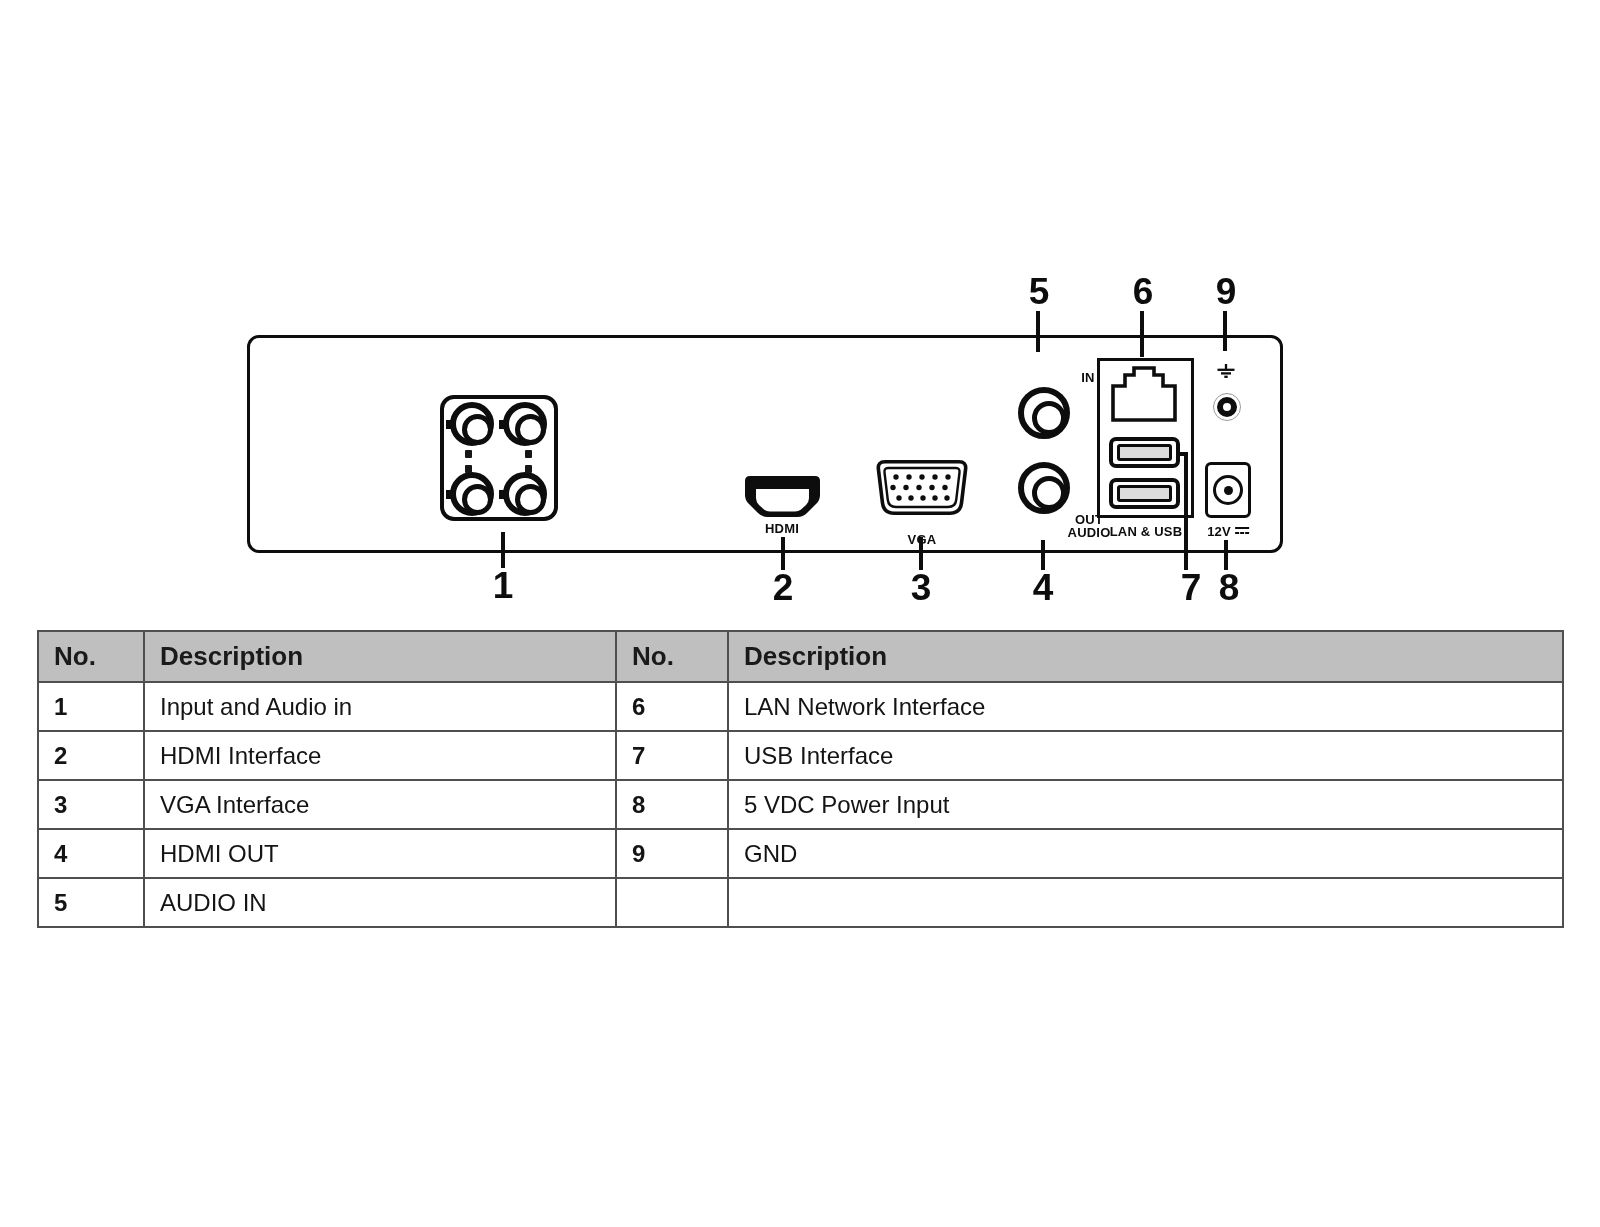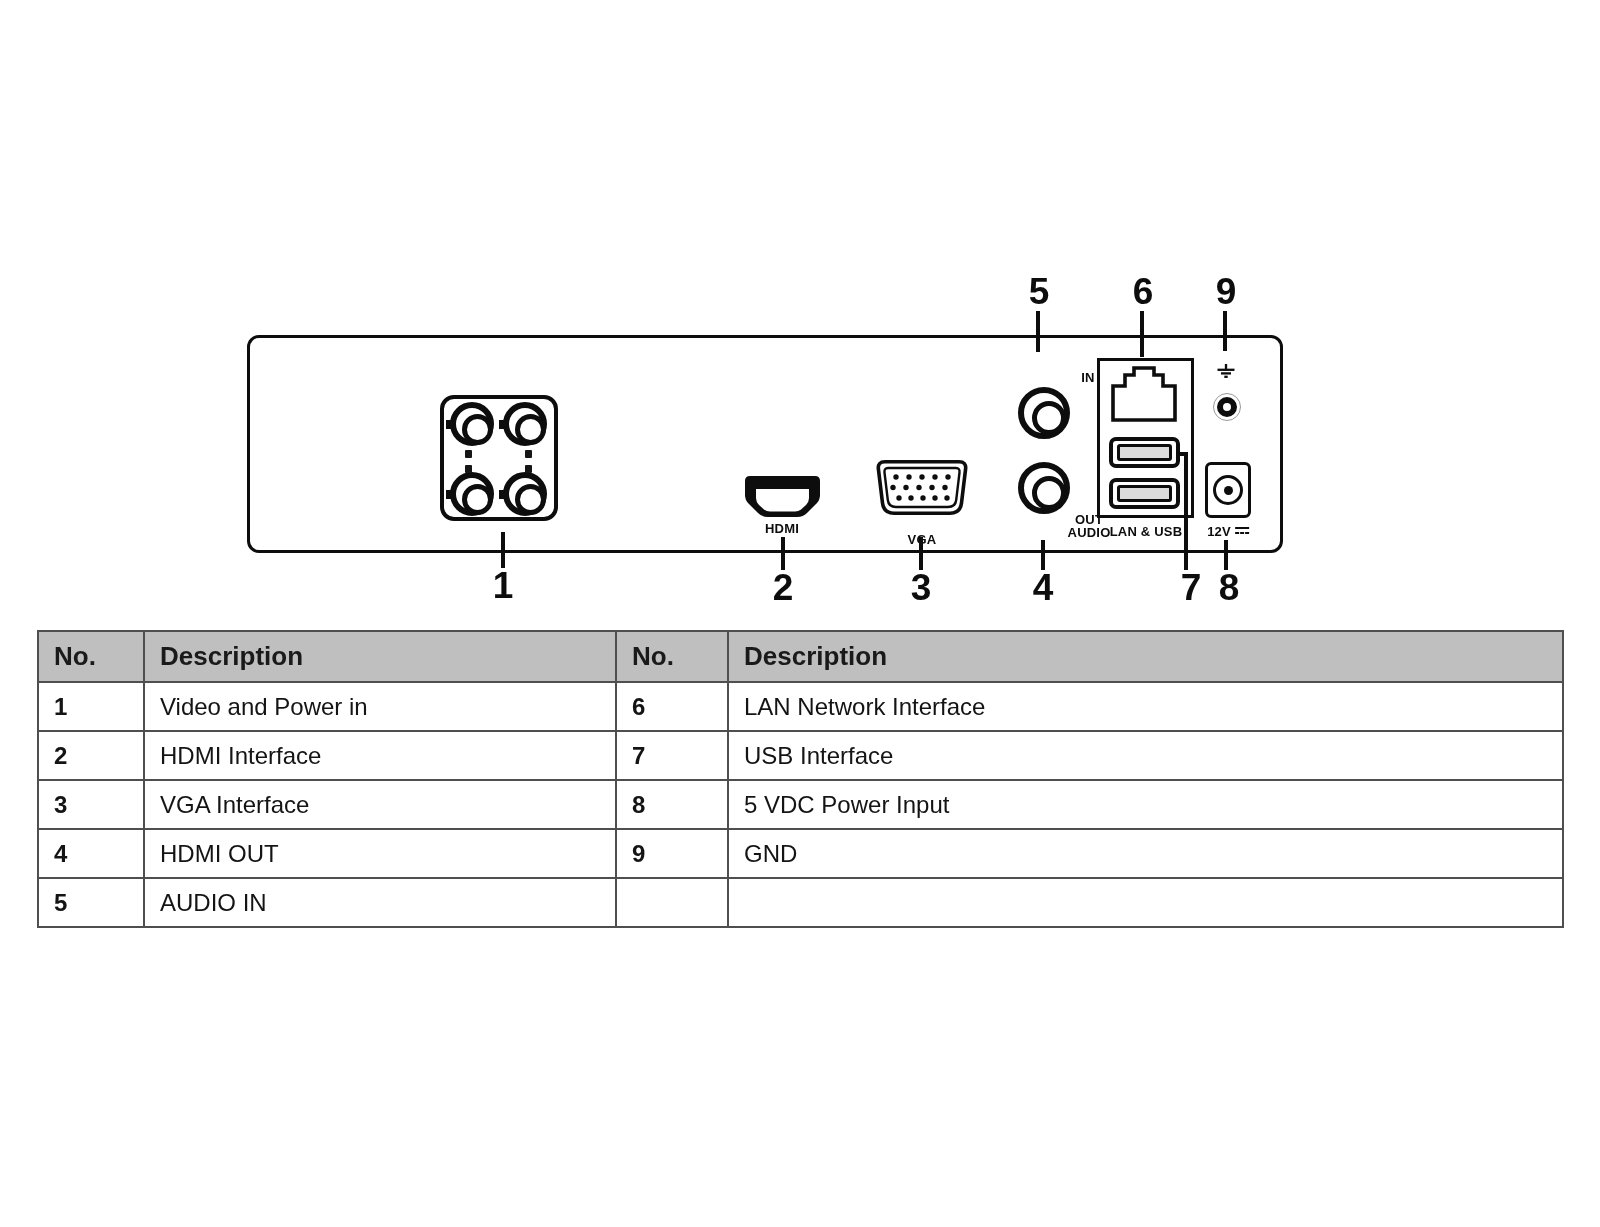--- a/index.html
+++ b/index.html
@@ -237,21 +237,21 @@
     <tr>
       <th>No.</th>
       <th>Description</th>
       <th>No.</th>
       <th>Description</th>
     </tr>
   </thead>
   <tbody>
     <tr>
       <td class="num">1</td>
-      <td>Video and Power in</td>
+      <td>Input and Audio in</td>
       <td class="num">6</td>
       <td>LAN Network Interface</td>
     </tr>
     <tr>
       <td class="num">2</td>
       <td>HDMI Interface</td>
       <td class="num">7</td>
       <td>USB Interface</td>
     </tr>
     <tr>

